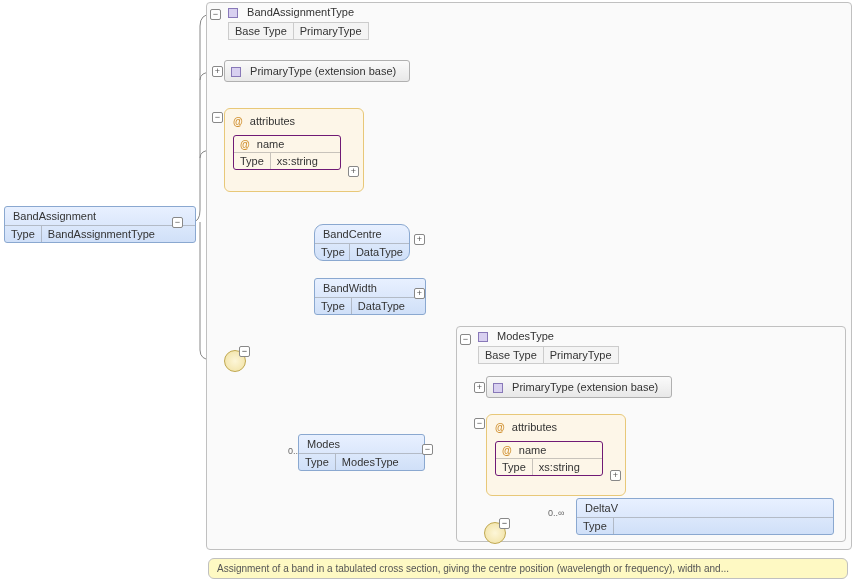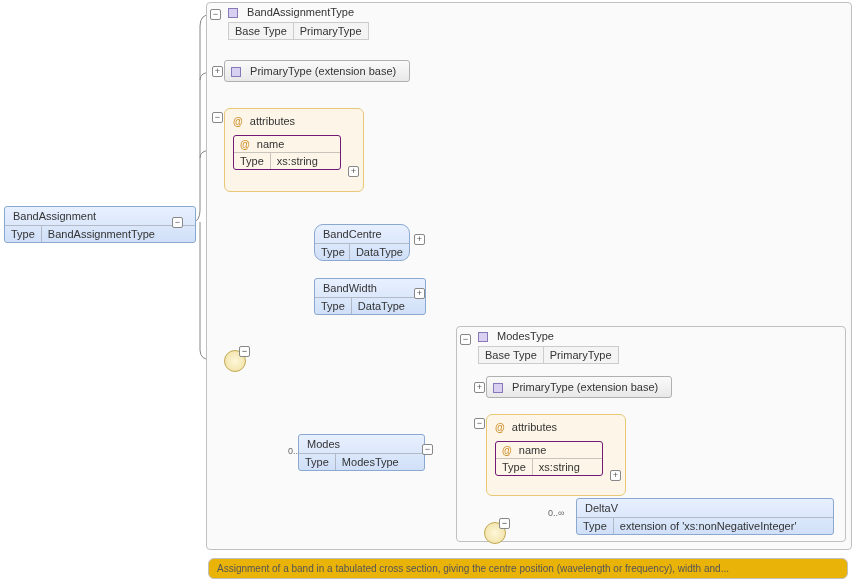--- a/index.html
+++ b/index.html
@@ -21,21 +21,21 @@
 
 .toggle { position: absolute; width: 11px; height: 11px; border: 1px solid #888; background: #fff; border-radius: 2px; font-size: 9px; line-height: 9px; text-align: center; cursor: pointer; color: #555; }
 .toggle-minus::before { content: "−"; }
 .toggle-plus::before { content: "+"; }
 
 .conn-circle { position: absolute; width: 22px; height: 22px; border-radius: 50%; background: radial-gradient(#fdf6d8, #f0e0a0); border: 1px solid #c0a850; }
 .conn-circle .t { position: absolute; top: -5px; right: -5px; width: 11px; height: 11px; border: 1px solid #888; background: #fff; border-radius: 2px; font-size: 9px; line-height: 9px; text-align: center; }
 
 .big-container { position: absolute; border: 1px solid #c0c0c0; background: #fafafa; border-radius: 4px; }
 
-.footer-note { position: absolute; left: 208px; top: 558px; width: 640px; border: 1px solid #c0c0c0; border-radius: 6px; padding: 4px 8px; background: #eab308; font-size: 10px; color: #555; }
+.footer-note { position: absolute; left: 208px; top: 558px; width: 640px; border: 1px solid #c0c0c0; border-radius: 6px; padding: 4px 8px; background: #fef9c3; font-size: 10px; color: #555; }
 
 svg.lines { position: absolute; left: 0; top: 0; width: 856px; height: 583px; pointer-events: none; }
 svg.lines path { stroke: #888; stroke-width: 1; fill: none; }
 
 .occur { position: absolute; font-size: 9px; color: #666; }
 </style>
 </head>
 <body>
 
 <svg class="lines">
@@ -172,17 +172,16 @@
 
 <div class="conn-circle" style="left:484px; top:522px;">
   <div class="t">−</div>
 </div>
 
 <div class="occur" style="left:548px; top:508px;">0..∞</div>
 <div class="node-box element-box" style="left:576px; top:498px; width:258px;">
   <div class="node-header">DeltaV</div>
   <div class="node-row">
     <div class="row-label">Type</div>
-    <div class="row-value">extension of 'xs:nonNegativeInteger'</div>
   </div>
 </div>
 
 <div class="footer-note">Assignment of a band in a tabulated cross section, giving the centre position (wavelength or frequency), width and...</div>
 
 </body></html>

